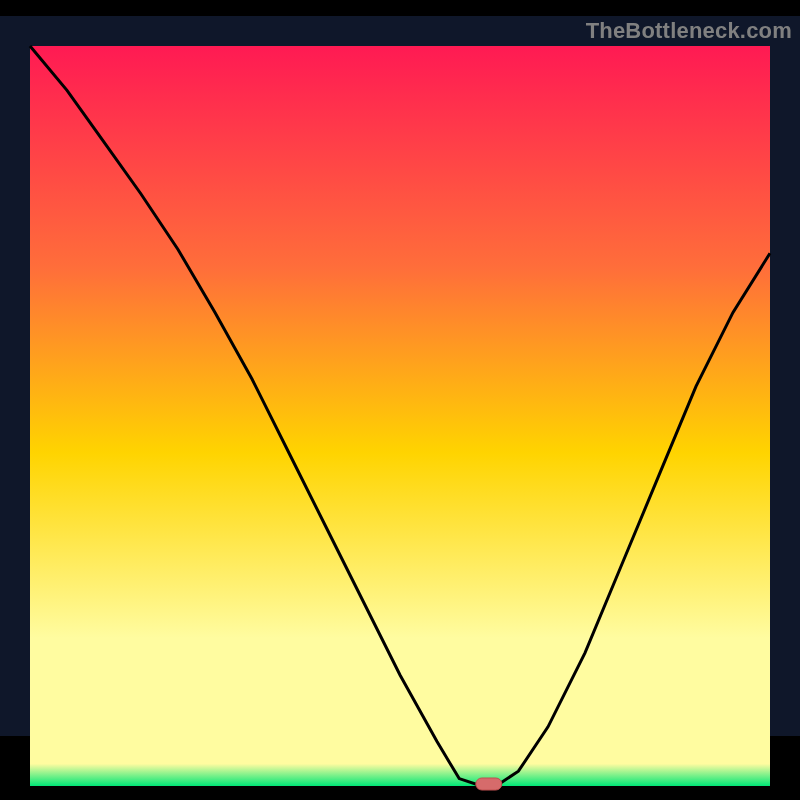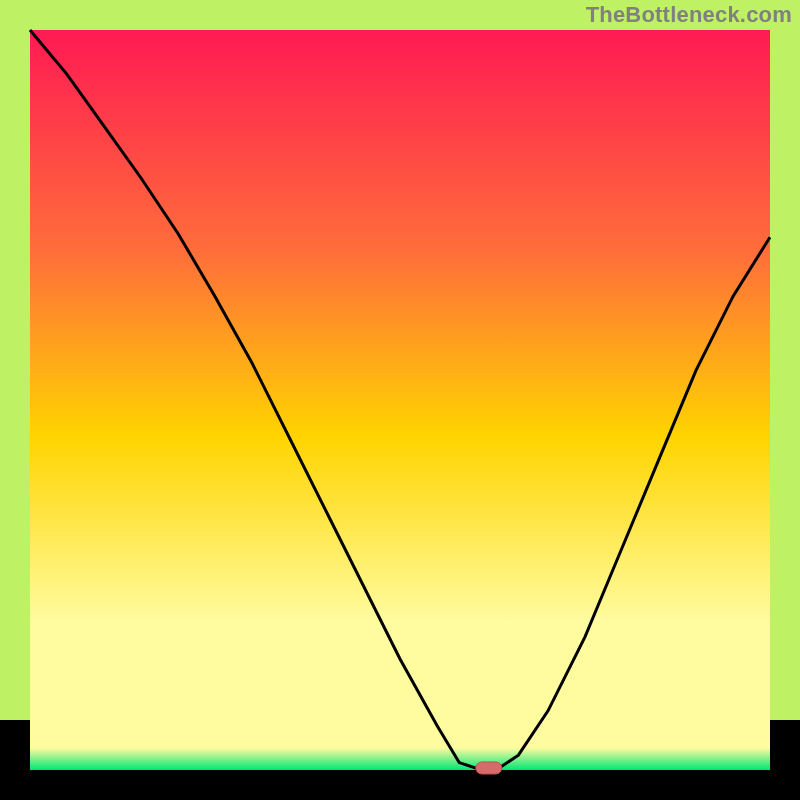--- a/index.html
+++ b/index.html
@@ -8,21 +8,22 @@
     width: 800px;
     height: 800px;
     background: #000;
     overflow: hidden;
     font-family: Arial, Helvetica, sans-serif;
   }
   .frame {
     position: relative;
     width: 800px;
     height: 720px;
-    background: #bef264;
+    background: #0f172a;
+    margin-top: 16px;
   }
   .attribution {
     position: absolute;
     top: 2px;
     right: 8px;
     color: #808080;
     font-size: 22px;
     font-weight: 600;
     letter-spacing: 0.2px;
     z-index: 5;

